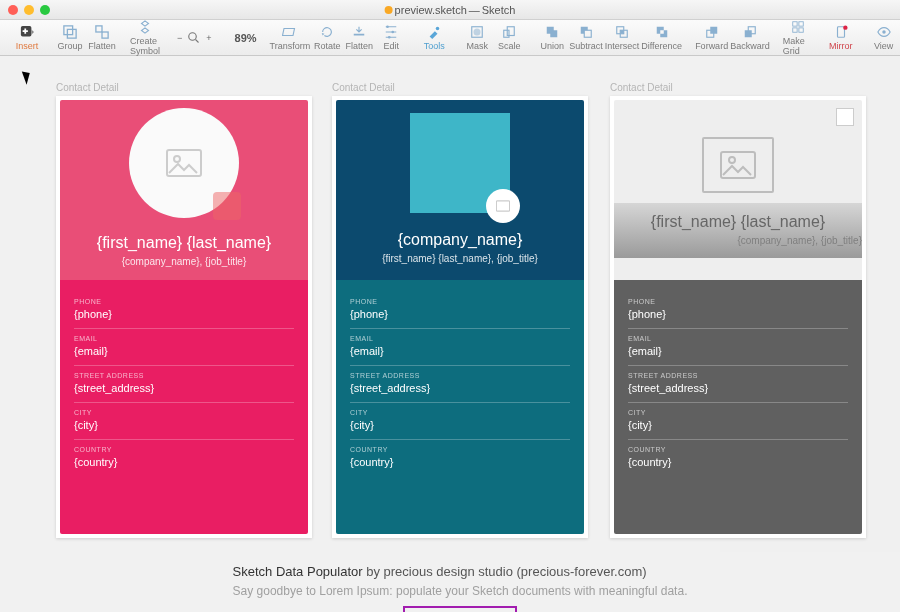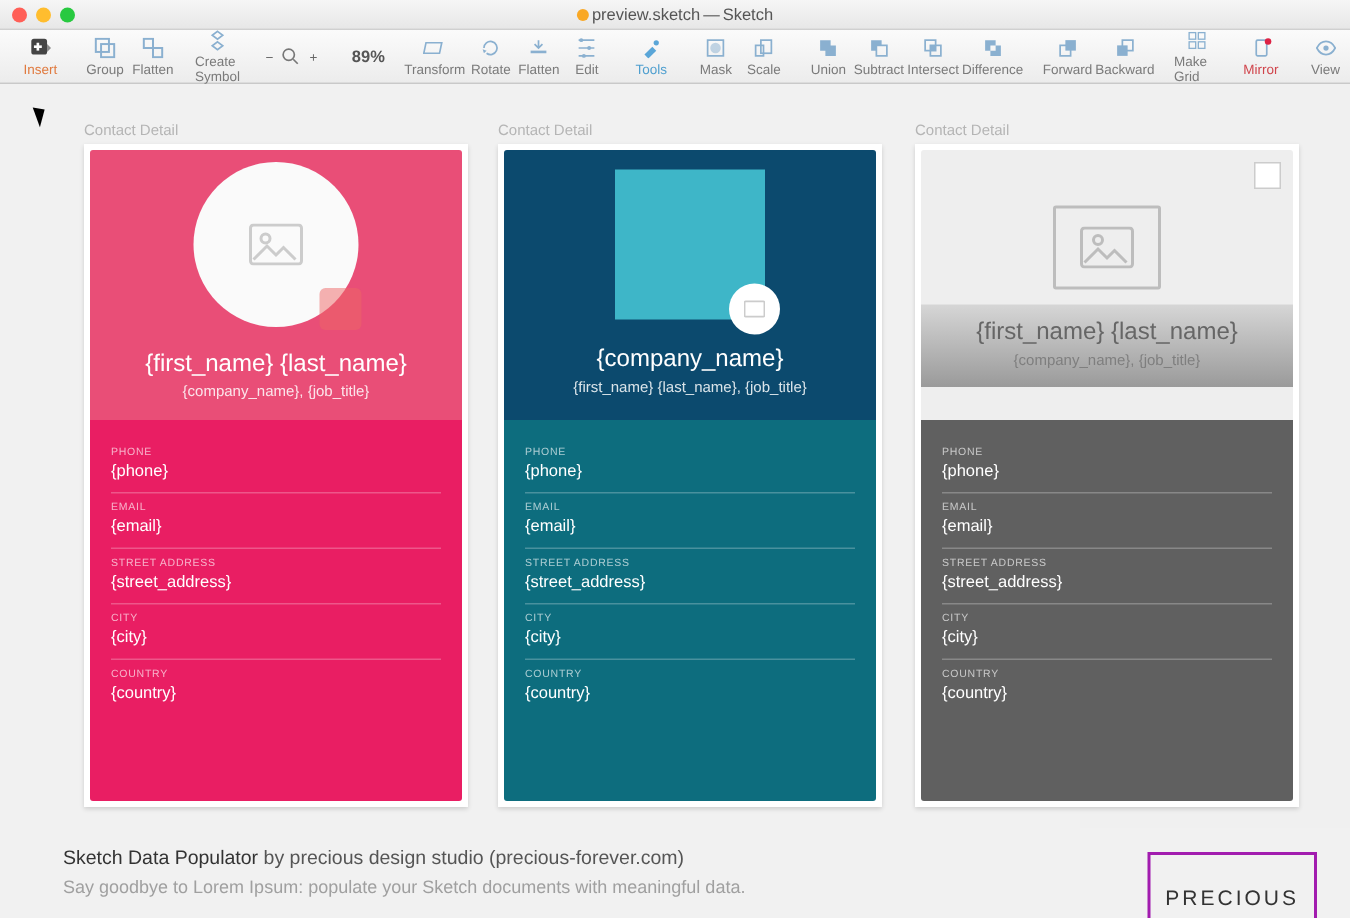--- a/index.html
+++ b/index.html
@@ -43,29 +43,29 @@
   .avatar-circle { width:110px; height:110px; border-radius:50%; background:#fafafa; display:flex; align-items:center; justify-content:center; position:relative; top:-6px; }
   .avatar-circle .ph, .square-ph .ph, .plain-ph .ph { width:36px; height:28px; }
   .badge { position:absolute; right:-2px; bottom:-2px; width:28px;height:28px; background:#e66; border-radius:4px; opacity:.5; }
   .square-ph { width:100px; height:100px; background:#3eb6c8; display:flex; align-items:center; justify-content:center; position:relative; top:-4px;}
   .mini-circ { position:absolute; right:-10px; bottom:-10px; width:34px;height:34px; border-radius:50%; background:#fff; display:flex;align-items:center;justify-content:center;}
   .grey .top { color:#8a8a8a; }
   .grey .headline-wrap { background: linear-gradient(#d6d6d6,#9a9a9a); padding:10px 0 12px; width:100%; }
   .grey .corner { position:absolute; top:8px; right:8px; width:18px;height:18px; background:#fff; border:1px solid #ccc;}
   .plain-ph { width:72px; height:56px; border:2px solid #bdbdbd; border-radius:2px; display:flex;align-items:center;justify-content:center; margin-top:14px; margin-bottom:10px;}
   .headline { font-size:16px; font-weight:500; text-align:center; }
-  .subline { font-size:10px; text-align:center; opacity:.85; margin-top:4px; }
+  .subline { font-size:10px; text-align:right; opacity:.85; margin-top:4px; }
   .grey .headline { color:#666; }
   .grey .subline { color:#777; }
   .bottom { flex:1; padding:12px 14px 4px; }
   .field { border-bottom:1px solid rgba(255,255,255,0.25); padding:6px 0 8px; }
   .field:last-child { border-bottom:none; }
   .flabel { font-size:7px; letter-spacing:0.5px; opacity:.65; text-transform:uppercase; }
   .fval { font-size:11px; margin-top:3px; }
-  .footer { height:60px; background:#f1f1f1; padding:10px 22px 0 42px; display:flex; align-items:flex-start; justify-content:space-between; }
+  .footer { height:60px; background:#f1f1f1; padding:10px 22px 0 42px; display:flex; align-items:center; justify-content:space-between;flex-direction:column; }
   .footer .txt { font-size:13px; color:#555; line-height:1.5; font-family: "Helvetica Neue", sans-serif; font-weight:300;}
   .footer .txt .title { color:#333; }
   .footer .txt .sub { color:#a0a0a0; font-size:12px;}
   .brand { border:2px solid #a21caf; padding:20px 10px; font-size:14px; letter-spacing:2px; color:#333; font-weight:400; margin-top:6px;}
   svg { display:block; }
 </style>
 </head>
 <body>
 
 <div class="titlebar">

